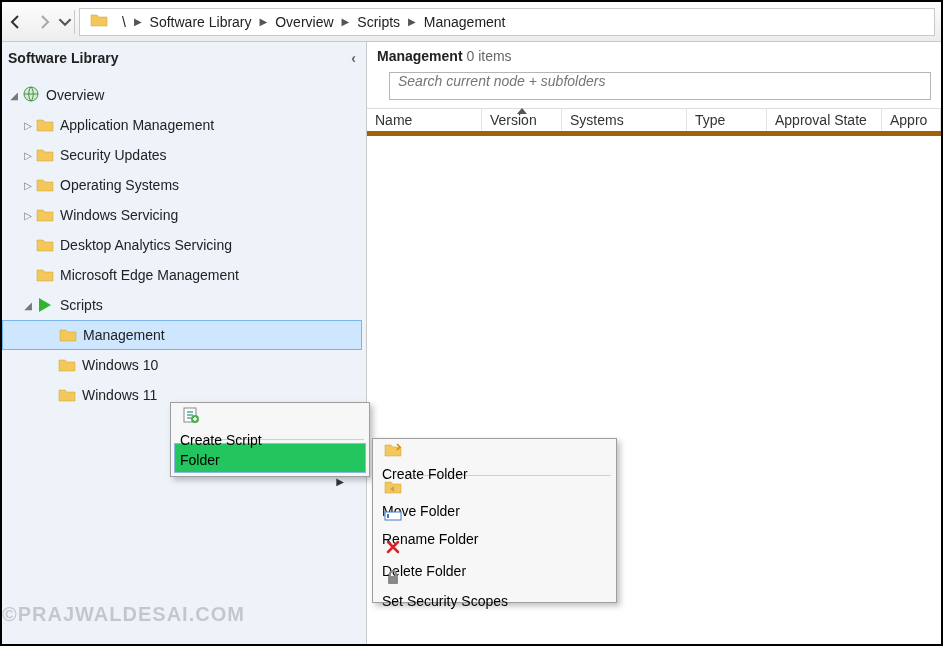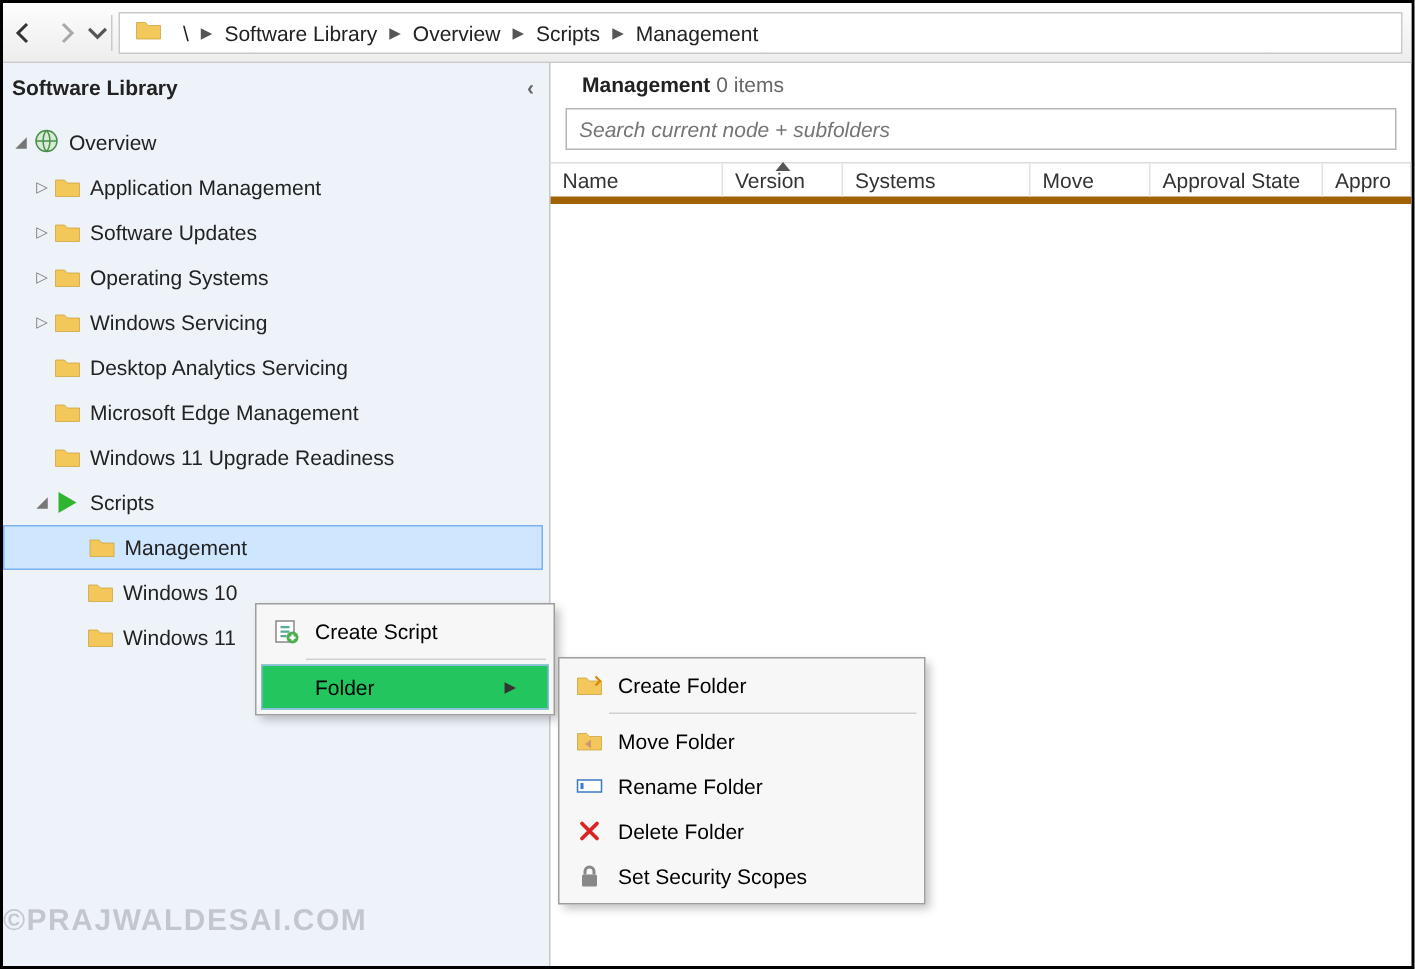--- a/index.html
+++ b/index.html
@@ -26,31 +26,31 @@
   .tree-row.selected { background:#cfe6ff; border:1px solid #7bb3ef; }
   .tw { width:16px; display:flex; align-items:center; justify-content:center; color:#777; font-size:10px; }
   .folder-icon { width:18px; height:16px; margin-right:6px; }
   .tree-label { color:#222; }
   .indent-0 { padding-left: 4px; }
   .indent-1 { padding-left: 18px; }
   .indent-2 { padding-left: 40px; }
 
   
   .content { flex:1; display:flex; flex-direction:column; }
-  .content-head { padding:6px 10px 4px 10px; color:#222;margin-left:11px; }
+  .content-head { padding:6px 10px 4px 10px; color:#222; }
   .content-head .items { color:#666; }
-  .search { margin:4px 10px 6px 10px; height:28px; border:1px solid #b5b5b5; display:flex; align-items:center; padding:0 8px; }
+  .search { margin:4px 10px 6px 22px; height:28px; border:1px solid #b5b5b5; display:flex; align-items:flex-start; padding:0 8px; }
   .search input { flex:1; border:none; outline:none; font-style:italic; color:#666; background:transparent; }
   .columns { display:flex; border-top:1px solid #dcdcdc; border-bottom:5px solid #a16207; height:28px; align-items:stretch; margin-top:2px; }
   .col { border-right:1px solid #e3e3e3; display:flex; align-items:center; padding:0 8px; color:#333; position:relative; }
   .col.sort::before { content:""; position:absolute; top:-1px; left:50%; transform:translateX(-50%); border-left:5px solid transparent; border-right:5px solid transparent; border-bottom:6px solid #555; }
 
   
   .ctx { position:absolute; background:#f7f7f7; border:1px solid #9e9e9e; box-shadow:3px 3px 6px rgba(0,0,0,.25); padding:3px; }
-  .ctx-row { display:flex; align-items:center; height:30px; padding:0 22px 0 6px; gap:8px; }
+  .ctx-row { display:flex; align-items:flex-start; height:30px; padding:0 22px 0 6px; gap:8px;flex-direction:column; }
   .ctx-row.hover { background:#22c55e; border:1px solid #8cb9e8; padding:0 21px 0 5px; }
   .ctx-icon { width:22px; display:flex; align-items:center; justify-content:center; }
   .ctx-sep { height:1px; background:#d0d0d0; margin:3px 2px 3px 30px; }
   .ctx-arrow { margin-left:auto; color:#333; font-size:10px; }
 
   .watermark { position:absolute; left:0; right:0; bottom:18px; font-size:20px; font-weight:700; color:rgba(0,0,0,.18); letter-spacing:1px; pointer-events:none; }
 
   
   .folder-svg { fill:#f3c759; stroke:#caa23a; stroke-width:.5; }
   .script-play { fill:#2fb52f; }
@@ -119,21 +119,21 @@
         <svg class="folder-icon" viewBox="0 0 18 16">
             <path class="folder-svg" d="M1 3h6l2 2h8v9H1z"></path>
           </svg>
         <span class="tree-label">Application Management</span>
       </div>
       <div class="tree-row indent-1">
         <span class="tw">▷</span>
         <svg class="folder-icon" viewBox="0 0 18 16">
             <path class="folder-svg" d="M1 3h6l2 2h8v9H1z"></path>
           </svg>
-        <span class="tree-label">Software Updates</span>
+        <span class="tree-label">Security Updates</span>
       </div>
       <div class="tree-row indent-1">
         <span class="tw">▷</span>
         <svg class="folder-icon" viewBox="0 0 18 16">
             <path class="folder-svg" d="M1 3h6l2 2h8v9H1z"></path>
           </svg>
         <span class="tree-label">Operating Systems</span>
       </div>
       <div class="tree-row indent-1">
         <span class="tw">▷</span>
@@ -148,27 +148,20 @@
             <path class="folder-svg" d="M1 3h6l2 2h8v9H1z"></path>
           </svg>
         <span class="tree-label">Desktop Analytics Servicing</span>
       </div>
       <div class="tree-row indent-1">
         <span class="tw"></span>
         <svg class="folder-icon" viewBox="0 0 18 16">
             <path class="folder-svg" d="M1 3h6l2 2h8v9H1z"></path>
           </svg>
         <span class="tree-label">Microsoft Edge Management</span>
-      </div>
-      <div class="tree-row indent-1">
-        <span class="tw"></span>
-        <svg class="folder-icon" viewBox="0 0 18 16">
-            <path class="folder-svg" d="M1 3h6l2 2h8v9H1z"></path>
-          </svg>
-        <span class="tree-label">Windows 11 Upgrade Readiness</span>
       </div>
       <div class="tree-row indent-1">
         <span class="tw">◢</span>
         <svg class="folder-icon" viewBox="0 0 18 16">
             <path class="script-play" d="M3 1 L15 8 L3 15 Z"></path>
           </svg>
         <span class="tree-label">Scripts</span>
       </div>
       <div class="tree-row indent-2 selected">
         <span class="tw"></span>
@@ -200,21 +193,21 @@
       <b>Management</b>
       <span class="items">0 items</span>
     </div>
     <div class="search">
       <input placeholder="Search current node + subfolders" style="">
     </div>
     <div class="columns">
       <div class="col" style="width:115px">Name</div>
       <div class="col sort" style="width:80px">Version</div>
       <div class="col" style="width:125px">Systems</div>
-      <div class="col" style="width:80px">Move</div>
+      <div class="col" style="width:80px">Type</div>
       <div class="col" style="width:115px">Approval State</div>
       <div class="col" style="flex:1">Appro</div>
     </div>
   </div>
 </div>
 
 <div class="ctx" style="left:168px; top:400px; width:200px">
   <div class="ctx-row">
     <span class="ctx-icon">
       <svg width="18" height="18" viewBox="0 0 18 18">

